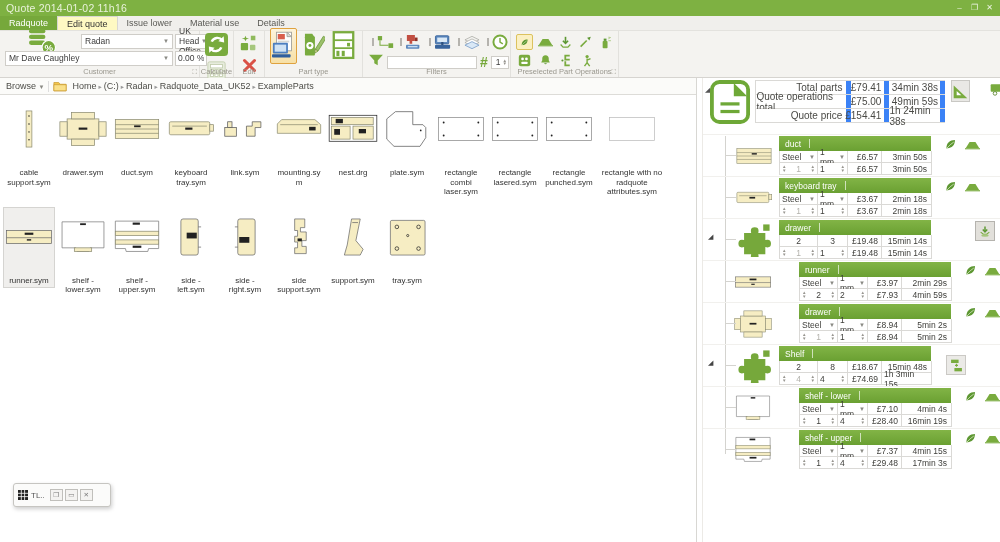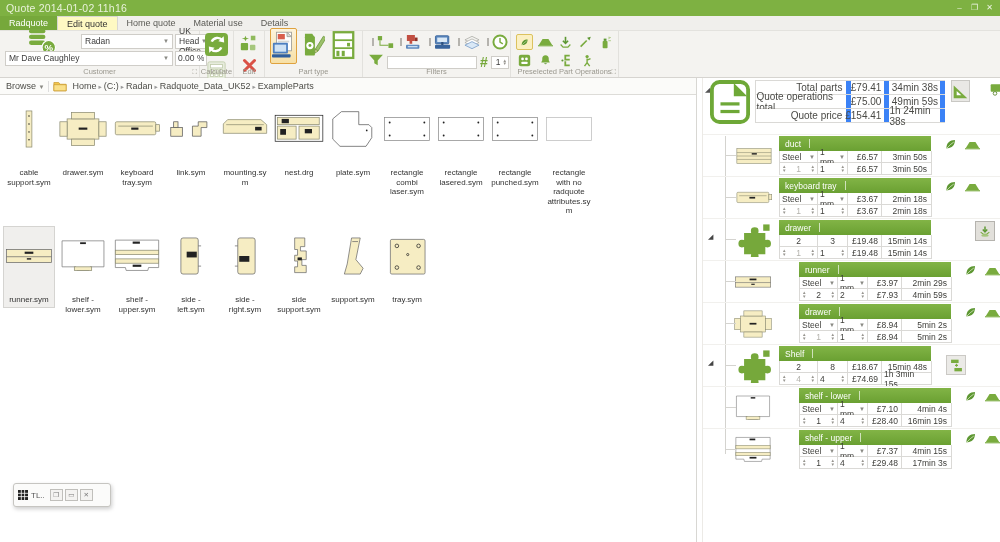--- a/index.html
+++ b/index.html
@@ -105,21 +105,21 @@
   <div class="titlebar">
     <span class="t">Quote 2014-01-02 11h16</span>
     <span class="wbtn">–</span>
     <span class="wbtn">❐</span>
     <span class="wbtn">✕</span>
   </div>
 
   <div class="tabstrip">
     <span class="apptab">Radquote</span>
     <span class="tab active">Edit quote</span>
-    <span class="tab">Home quote</span>
+    <span class="tab">Issue lower</span>
     <span class="tab">Material use</span>
     <span class="tab">Details</span>
   </div>
 
   <div class="ribbon">
     <div class="rg" style="width:200px">
       <div class="custgrid">
         <div class="sel">
             <span>Radan</span>
             <span class="dd">▼</span>
@@ -401,20 +401,32 @@
                   <rect x="4" y="18" width="10" height="20" fill="#f6edc3" stroke="#8a8a70"></rect>
                   <rect x="58" y="18" width="10" height="20" fill="#f6edc3" stroke="#8a8a70"></rect>
                   <rect x="30" y="26" width="12" height="3" fill="#222"></rect>
                 </svg>
               </div>
               <div class="flabel">drawer.sym</div>
             </div>
             <div class="fitem">
               <div class="fthumb">
                 <svg width="52" height="48" viewBox="0 0 72 56" xmlns="http://www.w3.org/2000/svg">
+                  <rect x="6" y="15" width="60" height="26" fill="#f6edc3" stroke="#8a8a70"></rect>
+                  <line x1="6" y1="22" x2="66" y2="22" stroke="#8a8a70"></line>
+                  <line x1="6" y1="28" x2="66" y2="28" stroke="#8a8a70"></line>
+                  <line x1="6" y1="34" x2="66" y2="34" stroke="#8a8a70"></line>
+                  <rect x="32" y="23" width="9" height="2.5" fill="#222"></rect>
+                </svg>
+              </div>
+              <div class="flabel">duct.sym</div>
+            </div>
+            <div class="fitem">
+              <div class="fthumb">
+                <svg width="52" height="48" viewBox="0 0 72 56" xmlns="http://www.w3.org/2000/svg">
                   <rect x="6" y="18" width="56" height="18" rx="2" fill="#f6edc3" stroke="#8a8a70"></rect>
                   <rect x="62" y="22" width="5" height="9" fill="#f6edc3" stroke="#8a8a70"></rect>
                   <line x1="10" y1="24" x2="58" y2="24" stroke="#8a8a70"></line>
                   <rect x="28" y="26" width="10" height="3" fill="#222"></rect>
                 </svg>
               </div>
               <div class="flabel">keyboard tray.sym</div>
             </div>
             <div class="fitem">
               <div class="fthumb">

